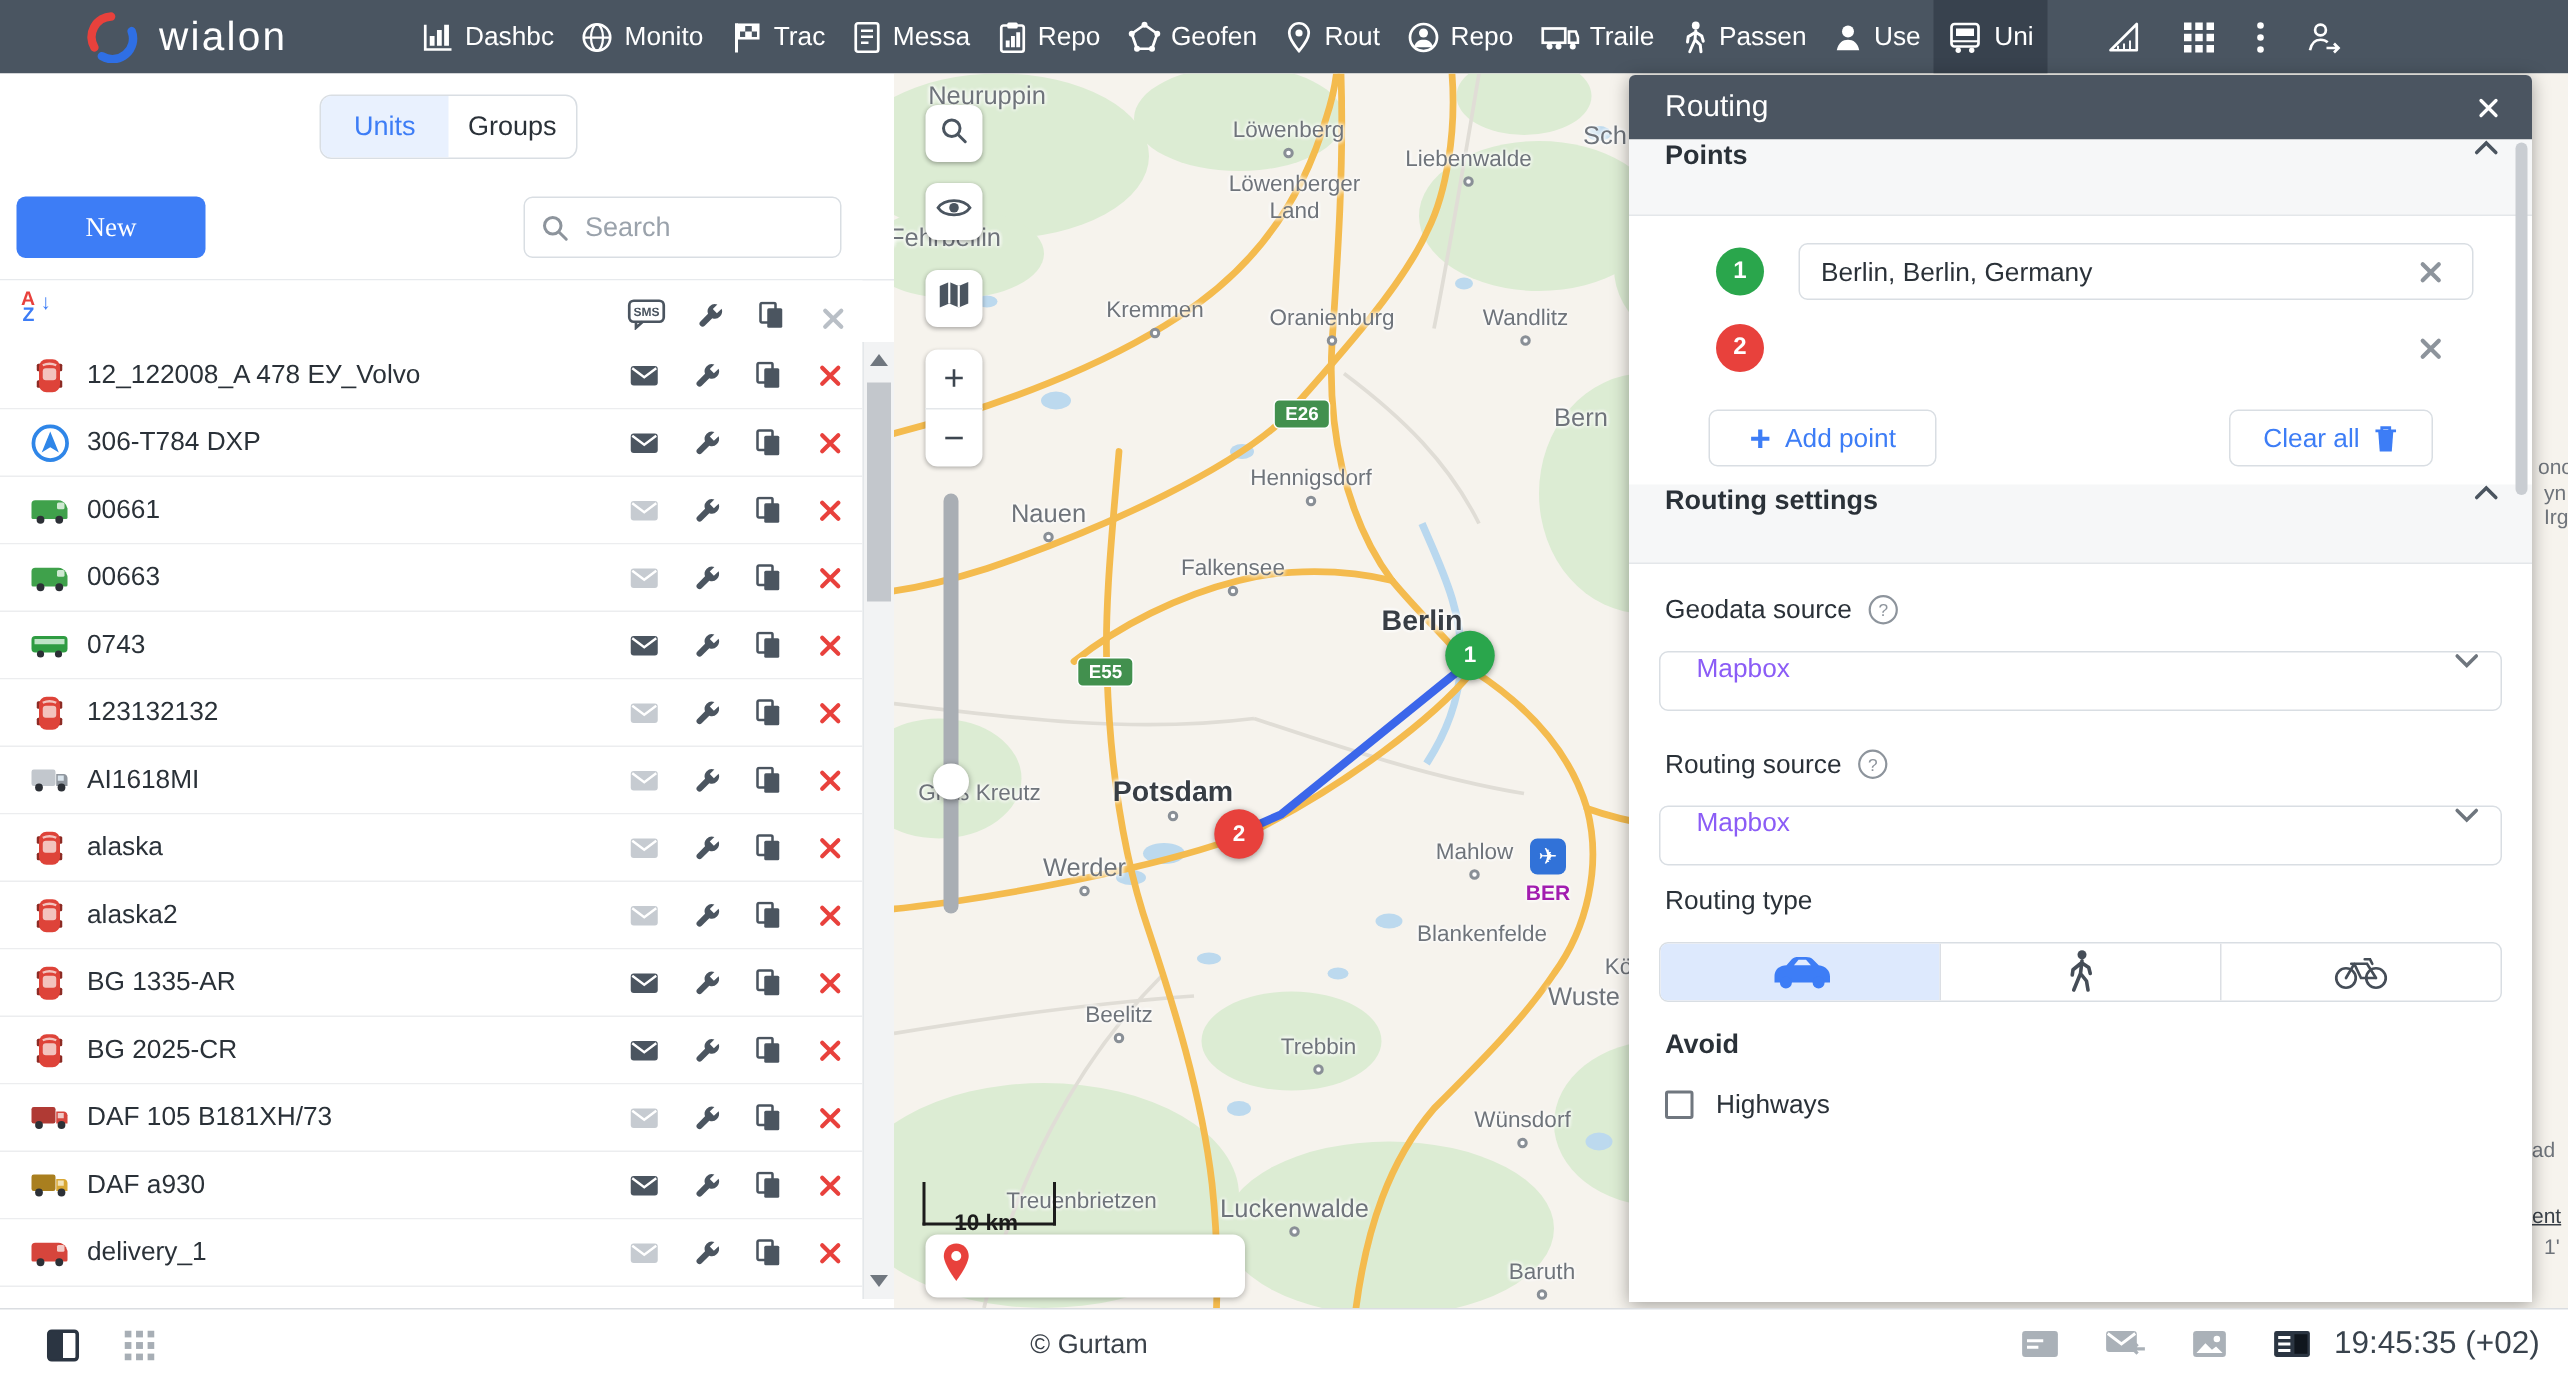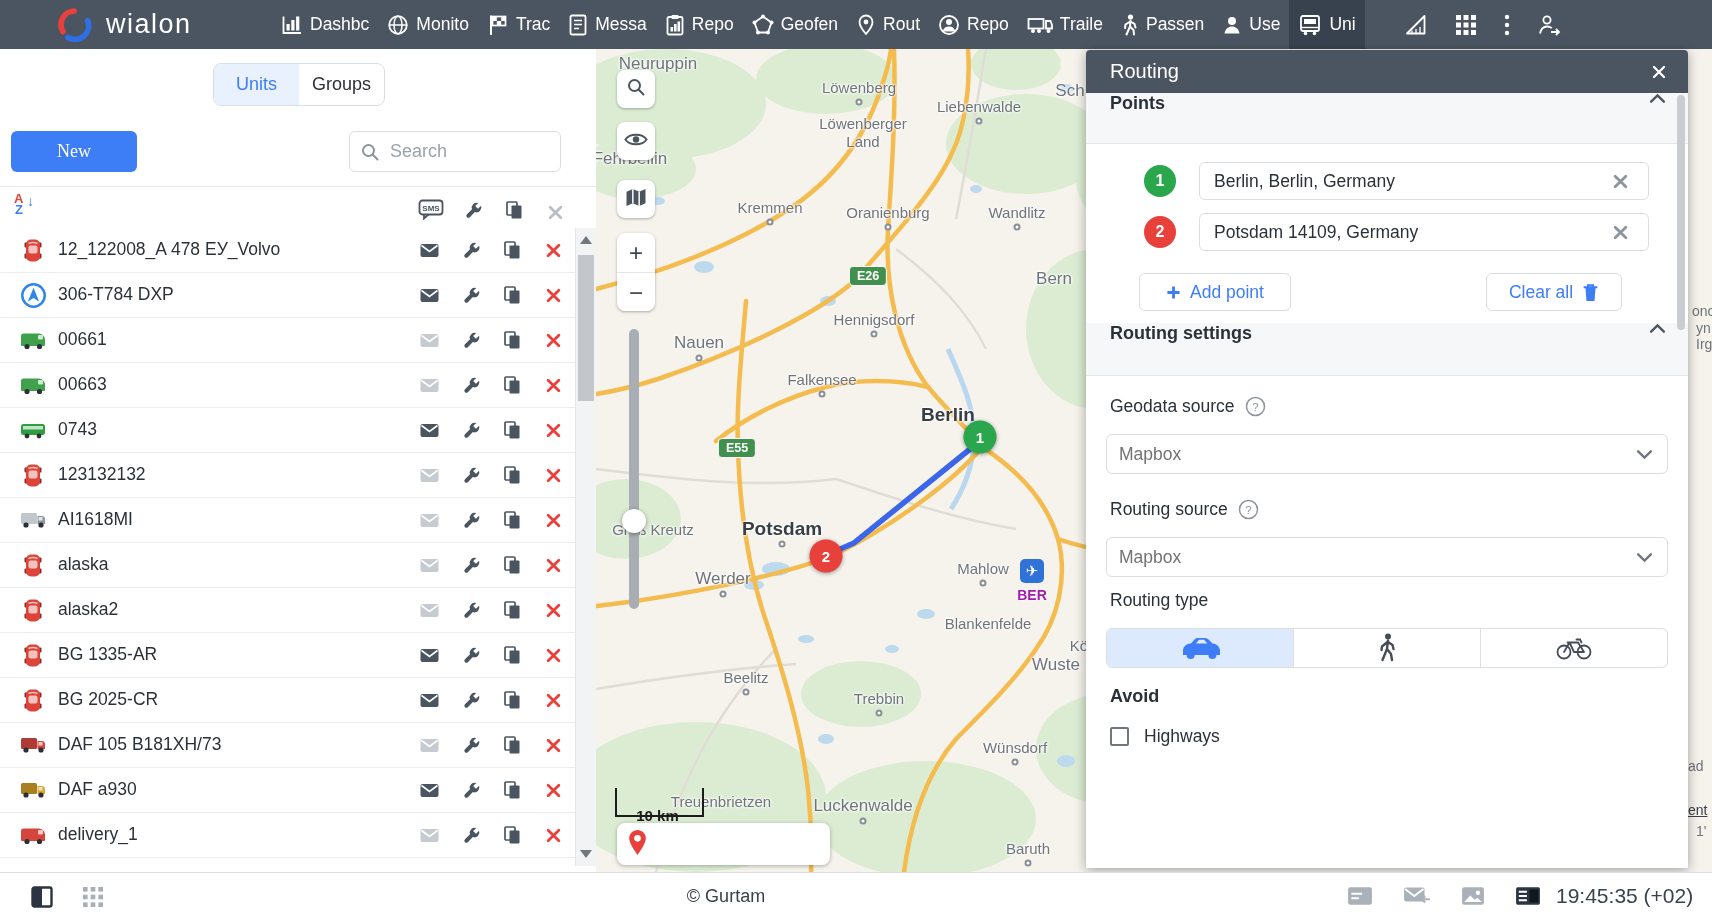--- a/index.html
+++ b/index.html
@@ -76,21 +76,21 @@
   .section-head{position:absolute;left:0;width:100%;height:50px;background:#f6f7f8;border-bottom:1px solid #e4e7ea;display:flex;align-items:flex-start;}
   .section-head .st{font-size:18px;font-weight:bold;color:#2a3138;margin-left:24px;}
   .section-head .chev{position:absolute;right:22px;color:#4b5560;cursor:pointer;display:flex;}
   .pt-row{position:absolute;left:0;width:100%;height:38px;}
   .pt-num{position:absolute;left:58px;top:3px;width:32px;height:32px;border-radius:50%;color:#fff;font-size:16px;font-weight:bold;display:flex;align-items:center;justify-content:center;}
   .pt-input{position:absolute;left:113px;top:0;width:450px;height:38px;border:1px solid #d9dee3;border-radius:6px;box-sizing:border-box;font-size:17.5px;font-family:inherit;color:#2a3138;padding:0 36px 0 14px;outline:none;}
   .pt-clear{position:absolute;left:527px;top:12px;color:#8d949c;cursor:pointer;display:flex;}
   .btn-outline{position:absolute;height:38px;background:#fff;border:1px solid #d9dee3;border-radius:6px;display:flex;align-items:center;justify-content:center;gap:9px;color:#3d7df6;font-size:17.5px;cursor:pointer;box-sizing:border-box;}
   .form-label{position:absolute;left:24px;display:flex;align-items:center;gap:10px;font-size:17.5px;color:#2a3138;}
   .form-label .q{color:#8d949c;display:flex;}
-  .select{position:absolute;left:20px;width:562px;height:40px;border:1px solid #d9dee3;border-radius:6px;box-sizing:border-box;display:flex;align-items:center;font-size:17.5px;color:#737373;padding-left:12px;cursor:pointer;background:#fff;}
+  .select{position:absolute;left:20px;width:562px;height:40px;border:1px solid #d9dee3;border-radius:6px;box-sizing:border-box;display:flex;font-size:17.5px;color:#8b5cf6;padding-left:24px;cursor:pointer;background:#fff;}
   .select .chev{position:absolute;right:14px;color:#6f767e;display:flex;}
   .segmented{position:absolute;left:20px;width:562px;height:40px;border:1px solid #d9dee3;border-radius:6px;display:flex;box-sizing:border-box;overflow:hidden;background:#fff;}
   .seg{flex:1;display:flex;align-items:center;justify-content:center;color:#454d57;cursor:pointer;}
   .seg + .seg{border-left:1px solid #dcdfe4;}
   .seg.active{background:#dde9fd;color:#3d7df6;}
   .avoid-label{position:absolute;left:24px;font-size:18px;font-weight:bold;color:#2a3138;}
   .check-row{position:absolute;left:24px;display:flex;align-items:center;gap:15px;font-size:17.5px;color:#2a3138;}
   .checkbox{width:19px;height:19px;border:2px solid #70777f;border-radius:2px;background:#fff;box-sizing:border-box;cursor:pointer;}
   .btn-create{position:absolute;left:75px;top:752px;width:451px;height:42px;background:#fff;border:1px solid #d9dee3;border-radius:6px;color:#3d7df6;font-size:18px;font-family:inherit;cursor:pointer;}
   .panel-scroll{position:absolute;right:3px;top:45px;width:8px;height:235px;background:#c9cdd2;border-radius:4px;}
@@ -976,21 +976,20 @@
           <div class="pt-num" style="background:#2aa64c">1</div>
           <input class="pt-input" type="text" value="Berlin, Berlin, Germany" style="">
           <span class="pt-clear">
             <svg width="15" height="15" viewBox="0 0 14 14">
               <path d="M2 2 L12 12 M12 2 L2 12" stroke="currentColor" stroke-width="2.6" stroke-linecap="round"></path>
             </svg>
           </span>
         </div>
         <div class="pt-row" style="top:163px">
           <div class="pt-num" style="background:#e8413c">2</div>
-          <input class="pt-input" type="text" value="Potsdam 14109, Germany" style="">
           <span class="pt-clear">
             <svg width="15" height="15" viewBox="0 0 14 14">
               <path d="M2 2 L12 12 M12 2 L2 12" stroke="currentColor" stroke-width="2.6" stroke-linecap="round"></path>
             </svg>
           </span>
         </div>
       </div>
 
     <div class="btn-outline" style="left:53px;top:223px;width:152px">
       <span class="plus-glyph" style="display: flex; color: rgb(61, 125, 246);">

